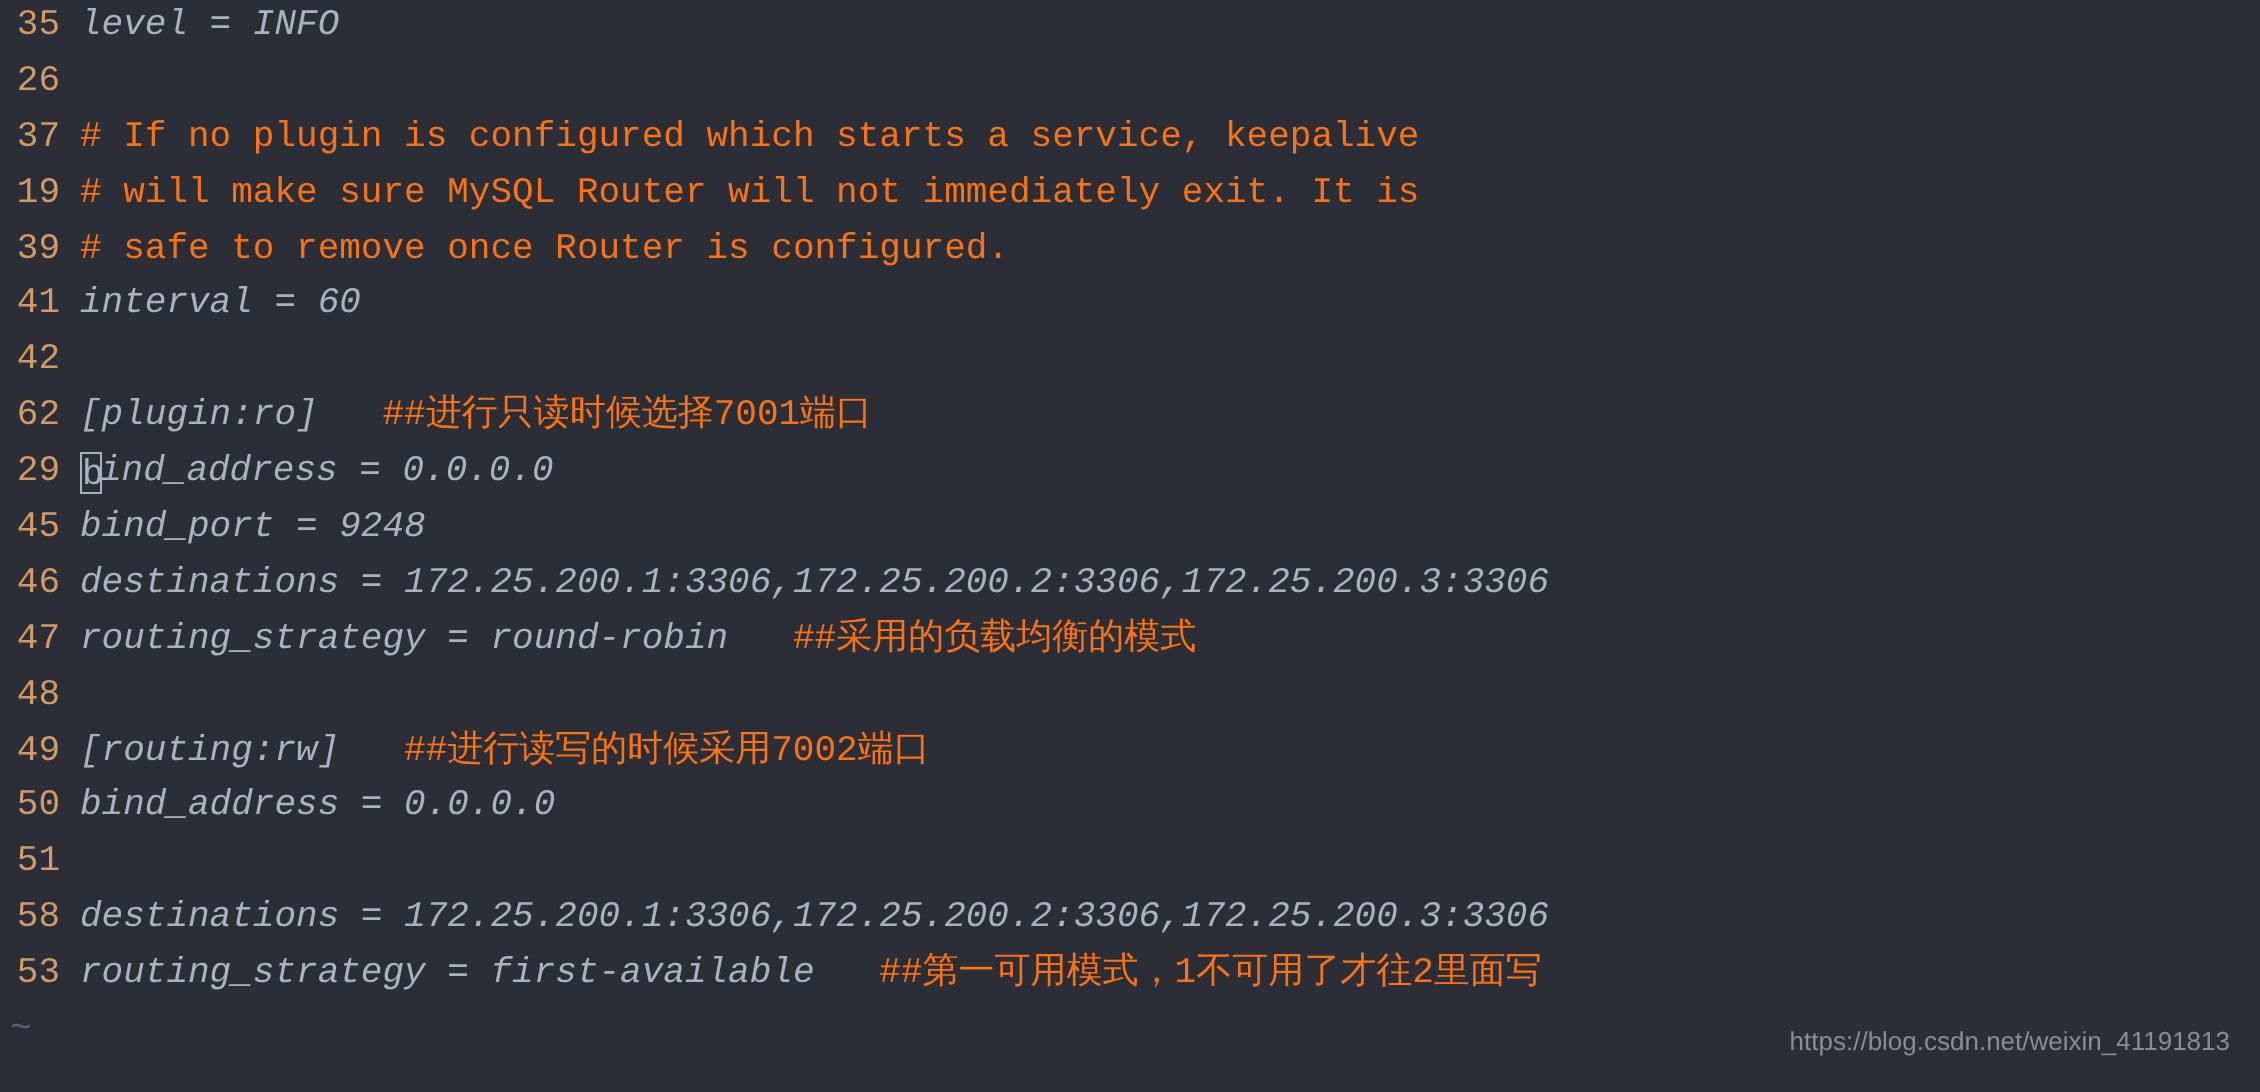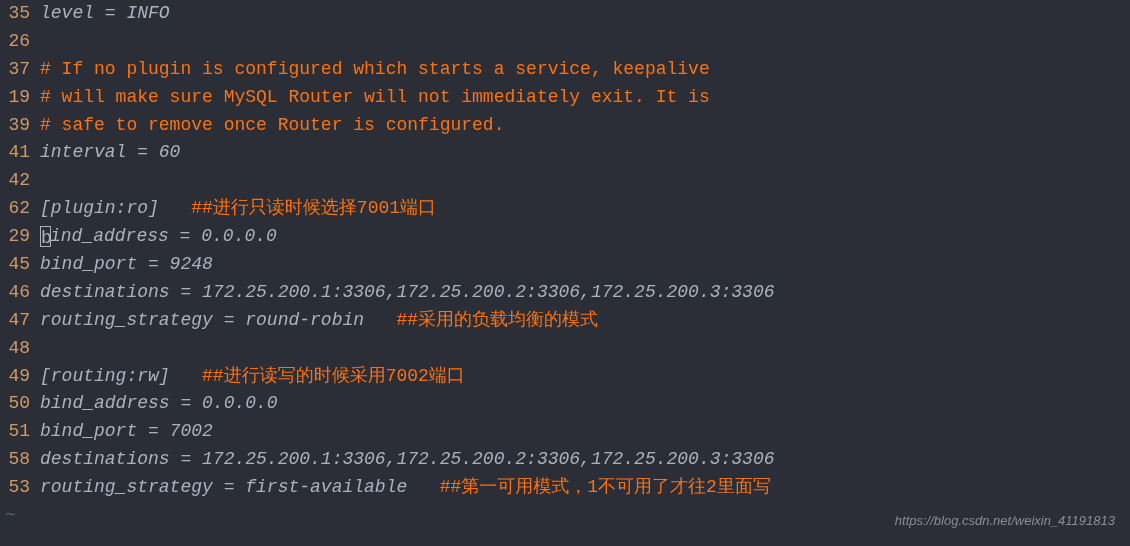--- a/index.html
+++ b/index.html
@@ -58,21 +58,20 @@
       color: #5c6370;
       padding-left: 5px;
     }
     .watermark {
       position: absolute;
       bottom: 15px;
       right: 15px;
       color: #8a8d93;
       font-size: 13px;
       font-family: Arial, sans-serif;
-      font-style: italic;
     }
   </style>
 </head>
 <body>
 
 <div class="editor" id="editor">
     <div class="line"><span class="line-number">35</span><span><span class="code">level = INFO</span></span></div>
     <div class="line"><span class="line-number">26</span><span></span></div>
     <div class="line"><span class="line-number">37</span><span><span class="comment"># If no plugin is configured which starts a service, keepalive</span></span></div>
     <div class="line"><span class="line-number">19</span><span><span class="comment"># will make sure MySQL Router will not immediately exit. It is</span></span></div>
@@ -80,19 +79,19 @@
     <div class="line"><span class="line-number">41</span><span><span class="code">interval = 60</span></span></div>
     <div class="line"><span class="line-number">42</span><span></span></div>
     <div class="line"><span class="line-number">62</span><span><span class="code">[plugin:ro]   </span><span class="comment">##进行只读时候选择7001端口</span></span></div>
     <div class="line"><span class="line-number">29</span><span><span class="cursor-box"><span class="cursor-char">b</span></span><span class="code">ind_address = 0.0.0.0</span></span></div>
     <div class="line"><span class="line-number">45</span><span><span class="code">bind_port = 9248</span></span></div>
     <div class="line"><span class="line-number">46</span><span><span class="code">destinations = 172.25.200.1:3306,172.25.200.2:3306,172.25.200.3:3306</span></span></div>
     <div class="line"><span class="line-number">47</span><span><span class="code">routing_strategy = round-robin   </span><span class="comment">##采用的负载均衡的模式</span></span></div>
     <div class="line"><span class="line-number">48</span><span></span></div>
     <div class="line"><span class="line-number">49</span><span><span class="code">[routing:rw]   </span><span class="comment">##进行读写的时候采用7002端口</span></span></div>
     <div class="line"><span class="line-number">50</span><span><span class="code">bind_address = 0.0.0.0</span></span></div>
-    <div class="line"><span class="line-number">51</span><span><span class="code">bind_port = 7002</span></span></div>
+    <div class="line"><span class="line-number">51</span></div>
     <div class="line"><span class="line-number">58</span><span><span class="code">destinations = 172.25.200.1:3306,172.25.200.2:3306,172.25.200.3:3306</span></span></div>
     <div class="line"><span class="line-number">53</span><span><span class="code">routing_strategy = first-available   </span><span class="comment">##第一可用模式，1不可用了才往2里面写</span></span></div>
     <div class="line"><span class="tilde">~</span></div>
   </div>
 
 <div class="watermark">https://blog.csdn.net/weixin_41191813</div>
 
 </body></html>

